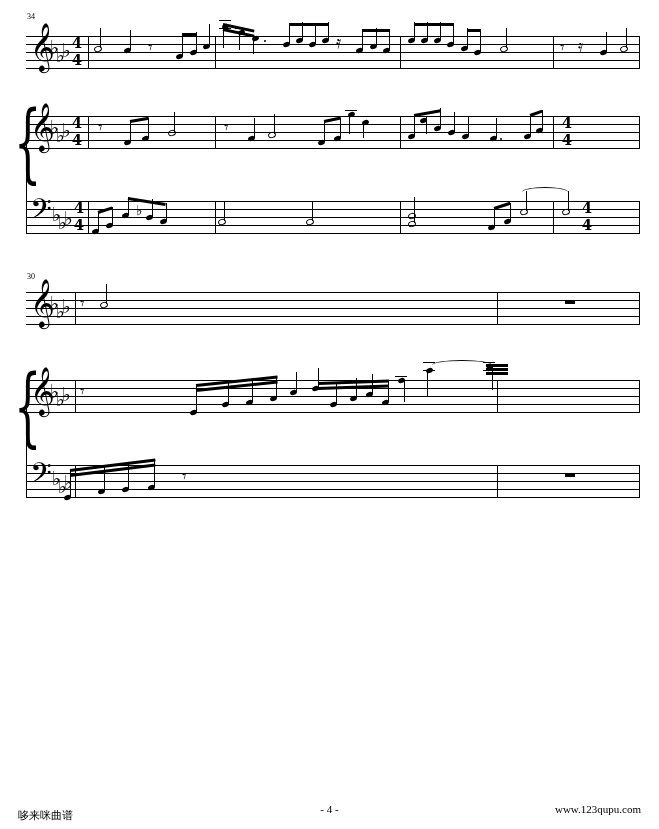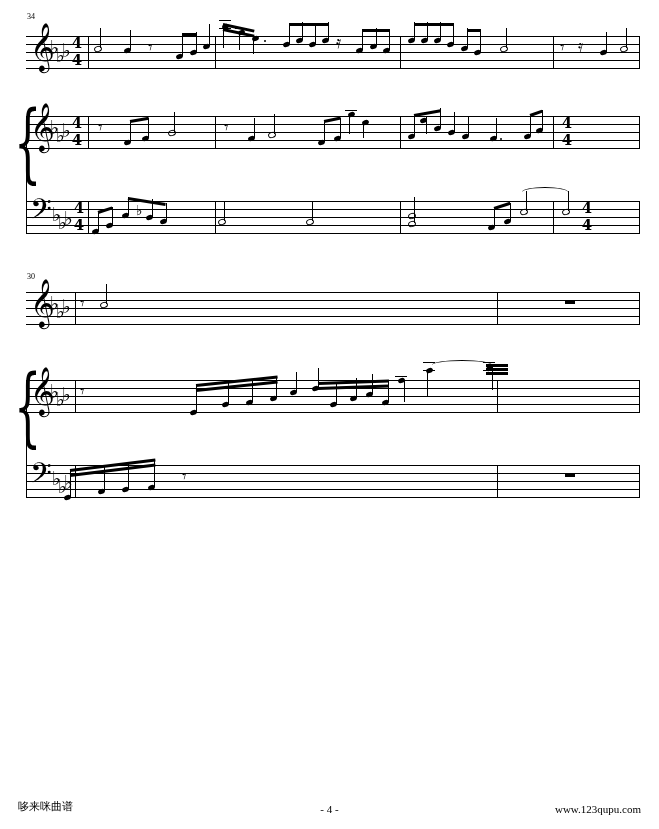--- a/index.html
+++ b/index.html
@@ -145,21 +145,21 @@
   .slur {
     position: absolute;
     border-top: 1.2px solid #000;
     border-radius: 50%;
     height: 9px;
     border-left: none; border-right: none; border-bottom: none;
   }
   .footer-left {
     position: absolute;
     left: 18px;
-    bottom: 15px;
+    bottom: 6px;
     font-size: 11px;
     font-family: "DejaVu Sans", sans-serif;
   }
   .footer-center {
     position: absolute;
     left: 0; right: 0;
     bottom: 14px;
     text-align: center;
     font-size: 11px;
   }

